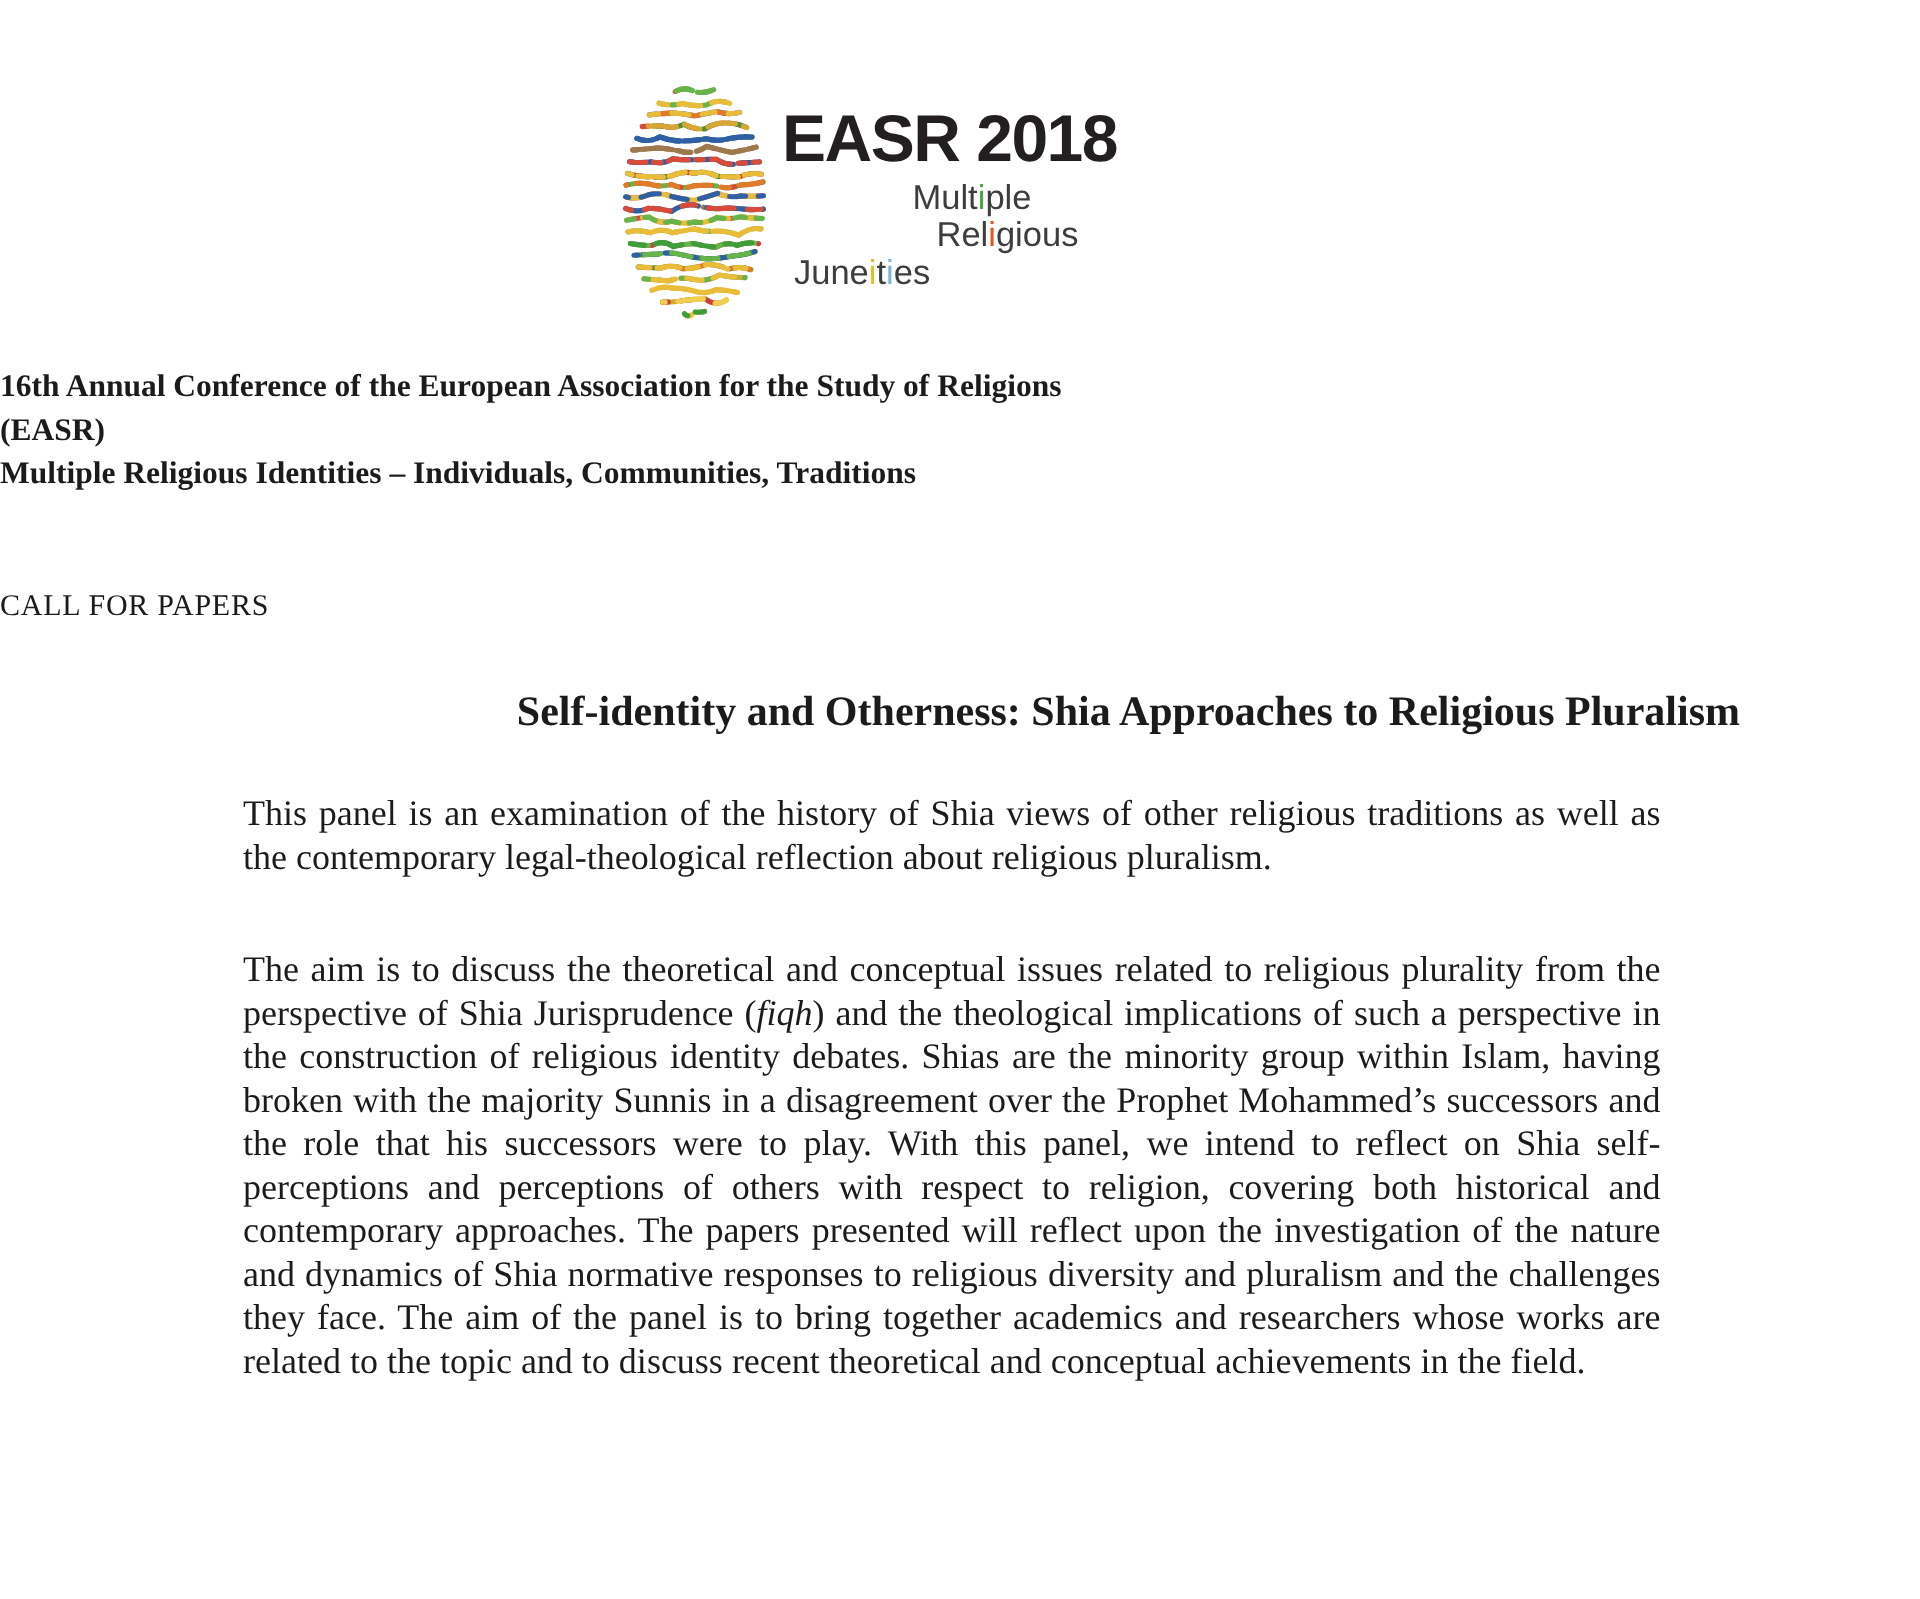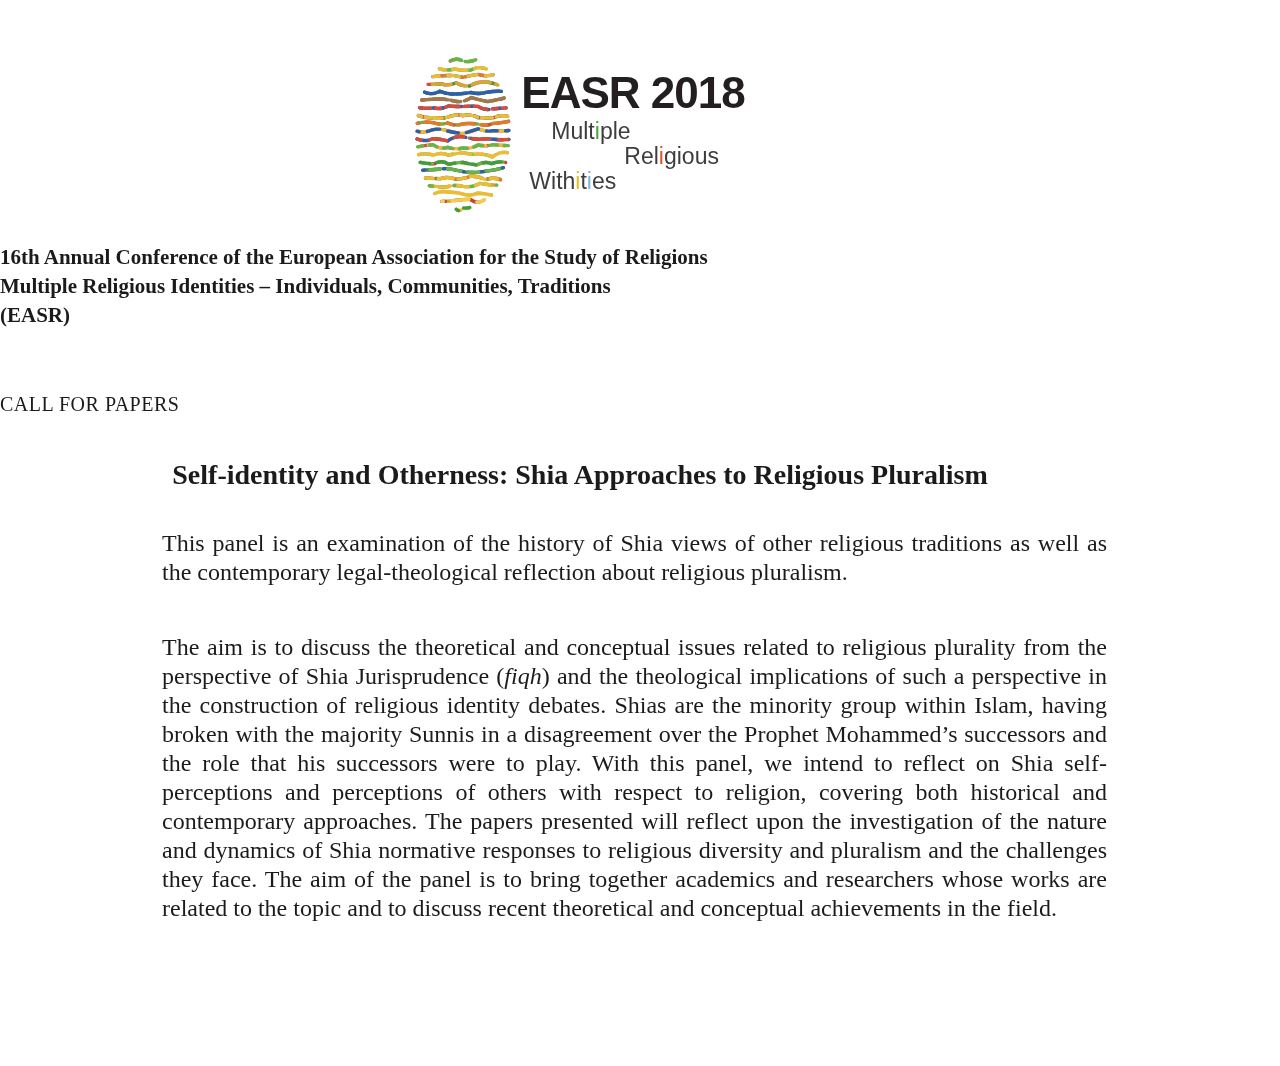--- a/index.html
+++ b/index.html
@@ -37,41 +37,41 @@
     margin-top:16px;
     white-space:nowrap;
   }
   .logo-sub{
     font-size:23px;
     font-weight:300;
     color:#3d3d3d;
     line-height:25px;
     margin-top:4px;
   }
-  .logo-sub .l1{margin-left:30px;}
+  .logo-sub .l1{margin-left:30px;text-align:center;}
   .logo-sub .l2{margin-left:103px;}
   .logo-sub .l3{margin-left:8px;}
   
   .conf-heading{
     margin-top:30px;
     text-align:left;
     font-weight:bold;
     font-size:21px;
     line-height:29px;
   }
   .cfp{
     margin-top:60px;
     text-align:left;
     font-size:20px;
     line-height:29px;
     letter-spacing:0.5px;
   }
   .panel-title{
     margin-top:39px;
-    text-align:center;
+    text-align:right;
     font-weight:bold;
     font-size:28px;
     line-height:34px;
   }
   
   .body-col{
     width:945px;
     margin-left:162px;
   }
   .para{
@@ -149,29 +149,29 @@
         <path d="M 26.7 146.4 Q 33.8 146.5 40.9 145.3 Q 48.0 144.4 55.1 144.2 Q 62.2 149.8 69.3 144.9" fill="none" stroke="#f0cf4e" stroke-width="3.4" stroke-linecap="round" stroke-dasharray="16.4 8.4 17.2 8.4" stroke-dashoffset="65.0"></path>
         <path d="M 41.3 154.2 Q 44.7 157.5 48.0 153.0 Q 51.3 153.4 54.7 152.6" fill="none" stroke="#f0cf4e" stroke-width="3.4" stroke-linecap="round" stroke-dasharray="10.6 8.2 16.7 8.2" stroke-dashoffset="4.8"></path>
         <path d="M 41.3 154.2 Q 44.7 157.5 48.0 153.0 Q 51.3 153.4 54.7 152.6" fill="none" stroke="#e9bd3a" stroke-width="3.4" stroke-linecap="round" stroke-dasharray="15.6 4.5 11.2 4.5" stroke-dashoffset="47.3"></path>
         <path d="M 41.3 154.2 Q 44.7 157.5 48.0 153.0 Q 51.3 153.4 54.7 152.6" fill="none" stroke="#3f9e3c" stroke-width="3.4" stroke-linecap="round" stroke-dasharray="7.8 6.0 7.5 6.0" stroke-dashoffset="46.1"></path>
       </svg>
     <div class="logo-text">
       <div class="logo-title">EASR 2018</div>
       <div class="logo-sub">
         <div class="l1"><span>Mult</span><span style="color: rgb(75, 165, 63);">i</span><span>ple</span></div>
         <div class="l2"><span>Rel</span><span style="color: rgb(224, 86, 29);">i</span><span>gious</span></div>
-        <div class="l3"><span>With</span><span style="color: rgb(228, 193, 34);">i</span><span>t</span><span style="color: rgb(122, 183, 216);">i</span><span>es</span></div>
+        <div class="l3"><span>June</span><span style="color: rgb(228, 193, 34);">i</span><span>t</span><span style="color: rgb(122, 183, 216);">i</span><span>es</span></div>
       </div>
     </div>
   </div>
 
   <div class="conf-heading">
     <div>16th Annual Conference of the European Association for the Study of Religions</div>
+    <div>(EASR)</div>
     <div>Multiple Religious Identities – Individuals, Communities, Traditions</div>
-    <div>(EASR)</div>
   </div>
 
   <div class="cfp">CALL FOR PAPERS</div>
 
   <div class="panel-title">Self-identity and Otherness: Shia Approaches to Religious Pluralism</div>
 
   <div class="body-col">
     <p class="para first">This panel is an examination of the history of Shia views of other religious traditions as well as the contemporary legal-theological reflection about religious pluralism.</p>
     <p class="para second"><span>The aim is to discuss the theoretical and conceptual issues related to religious plurality from the perspective of Shia Jurisprudence (</span><span class="italic">fiqh</span><span>) and the theological implications of such a perspective in the construction of religious identity debates. Shias are the minority group within Islam, having broken with the majority Sunnis in a disagreement over the Prophet Mohammed’s successors and the role that his successors were to play. With this panel, we intend to reflect on Shia self- perceptions and perceptions of others with respect to religion, covering both historical and contemporary approaches. The papers presented will reflect upon the investigation of the nature and dynamics of Shia normative responses to religious diversity and pluralism and the challenges they face. The aim of the panel is to bring together academics and researchers whose works are related to the topic and to discuss recent theoretical and conceptual achievements in the field.</span></p>
   </div>

